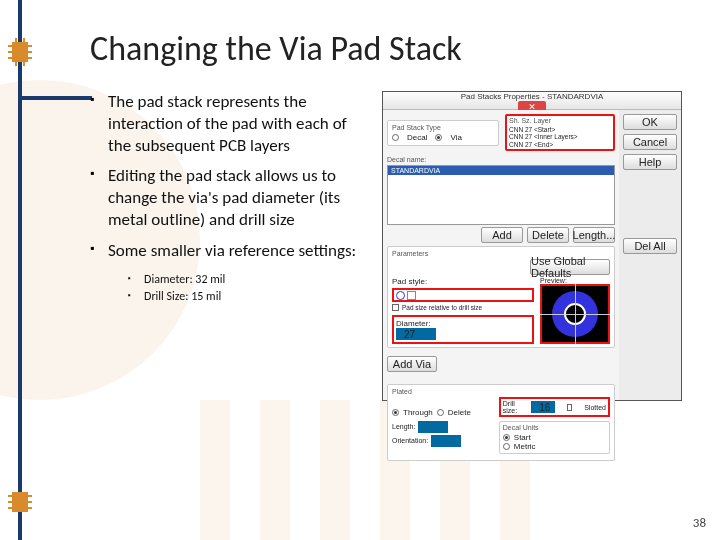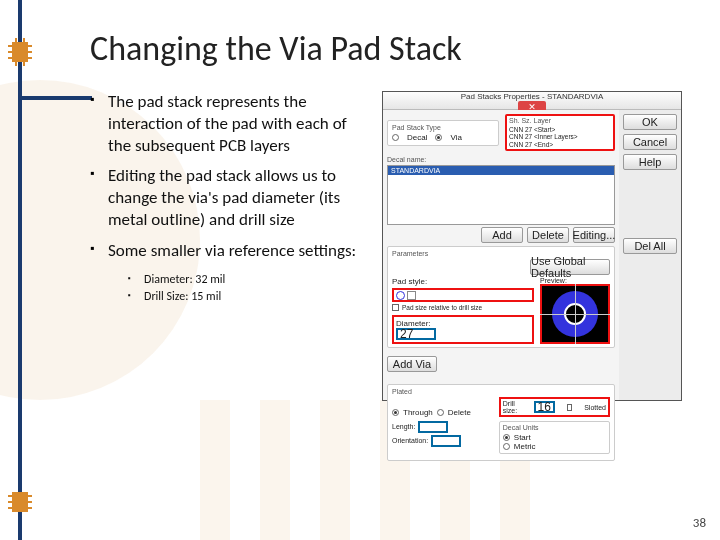--- a/index.html
+++ b/index.html
@@ -170,22 +170,22 @@
     border: 2px solid #e11;
     display: flex; align-items: center; justify-content: center;
     position: relative;
   }
   .ring1 { width: 46px; height: 46px; border-radius: 50%; background: #33d; display:flex;align-items:center;justify-content:center; }
   .ring2 { width: 22px; height: 22px; border-radius: 50%; background: #000; border: 2px solid #fff; }
   .cross1,.cross2{position:absolute;background:#ccc}
   .cross1{width:1px;height:60px;left:50%}
   .cross2{height:1px;width:70px;top:50%}
   .input {
-    height: 12px; background: #fff; border: 2px solid #0369a1;
-    font-size: 12px; padding: 0 2px; display:flex;align-items:center;
+    height: 12px; background: #fff; border: 6px solid #0369a1;
+    font-size: 10px; padding: 0 2px; display:flex;align-items:center;
   }
   .pagenum {
     position: absolute;
     right: 14px; bottom: 10px;
     font-size: 13px; color: #444;
   }
 </style>
 </head>
 <body>
 
@@ -281,21 +281,21 @@
         </div>
 
         <div class="group-label" style="margin-top:2px">Decal name:</div>
         <div class="listbox">
           <div class="sel">STANDARDVIA</div>
         </div>
 
         <div class="row" style="justify-content:flex-end;gap:4px;margin-top:2px">
           <div class="btn" style="width:42px">Add</div>
           <div class="btn" style="width:42px">Delete</div>
-          <div class="btn" style="width:42px">Editing...</div>
+          <div class="btn" style="width:42px">Length...</div>
         </div>
 
         <div class="group" style="margin-top:3px">
           <div class="group-label">Parameters</div>
           <div class="row" style="justify-content:flex-end">
             <div class="btn" style="width:80px">Use Global Defaults</div>
           </div>
           <div class="row" style="gap:6px;margin-top:2px;align-items:flex-start">
             <div style="flex:1">
               <div>Pad style:</div>

